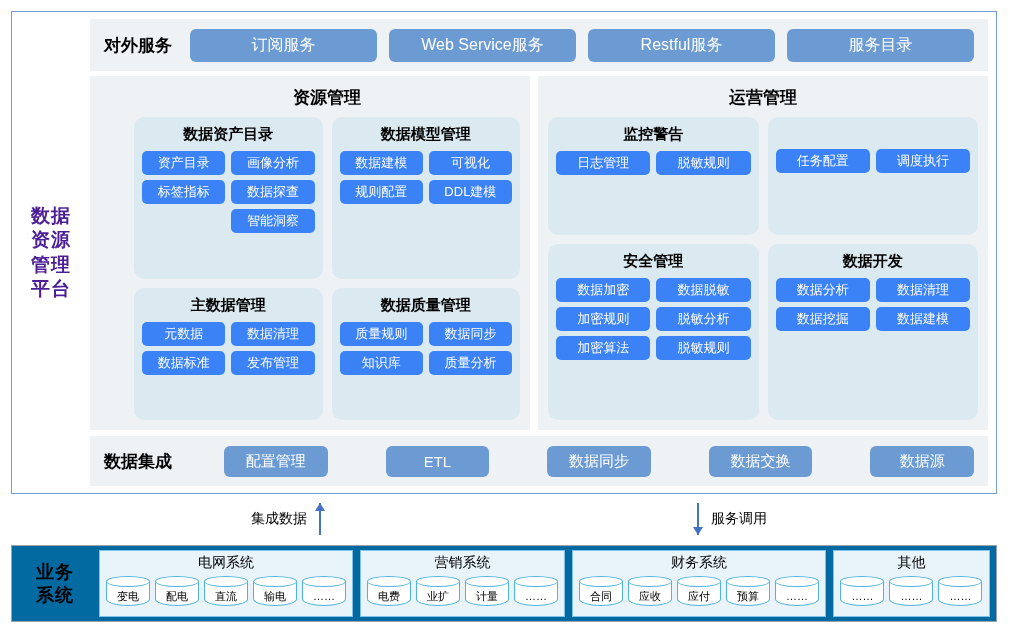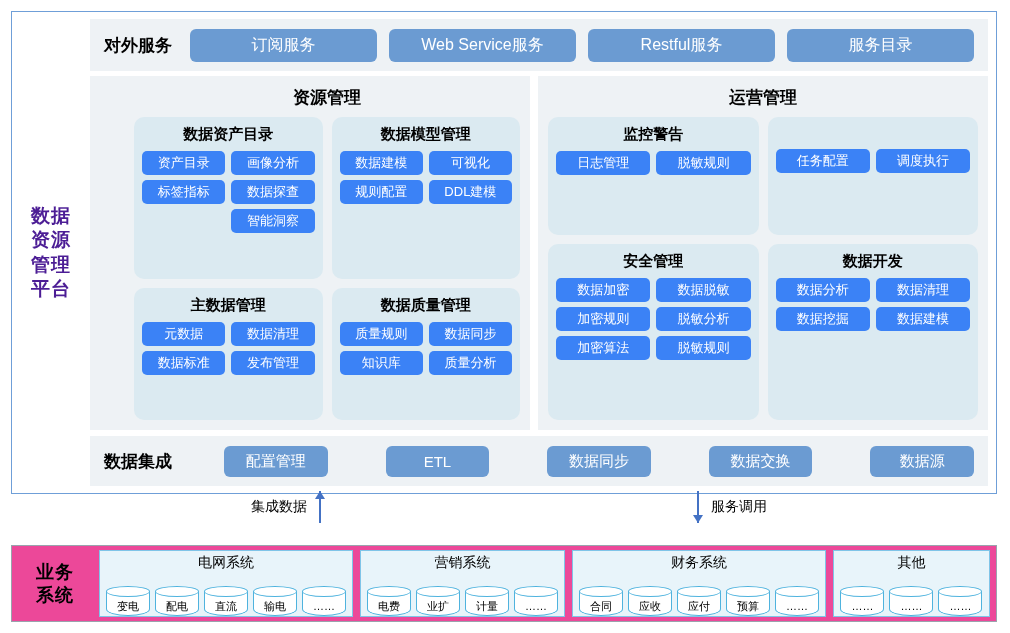--- a/index.html
+++ b/index.html
@@ -80,47 +80,47 @@
     display:flex;align-items:center;padding:0 14px;box-sizing:border-box;
   }
   .ing-title{font-weight:bold;font-size:17px;white-space:nowrap;margin-right:8px;color:#000;}
   .ing-btns{flex:1;display:flex;align-items:center;justify-content:space-between;gap:14px;}
   .ing-btn{
     flex:1 1 0;height:31px;border-radius:6px;background:#6b9bd2;color:#fff;
     display:flex;align-items:center;justify-content:center;font-size:15px;white-space:nowrap;margin-left:44px;
   }
 
   
-  .connector{position:absolute;left:11px;top:482px;width:986px;height:50px;}
+  .connector{position:absolute;left:11px;top:494px;width:986px;height:50px;}
   .conn-item{position:absolute;display:flex;align-items:center;gap:6px;font-size:14px;color:#000;white-space:nowrap;}
   .conn-up{left:240px;top:9px;}
   .conn-down{left:680px;top:9px;}
   .arrow{width:14px;height:32px;position:relative;}
   .arrow .shaft{position:absolute;left:6px;top:0;width:2px;height:32px;background:#4472c4;}
   .arrow .headup{position:absolute;left:2px;top:0;width:0;height:0;
      border-left:5px solid transparent;border-right:5px solid transparent;border-bottom:8px solid #4472c4;}
   .arrow .headdown{position:absolute;left:2px;bottom:0;width:0;height:0;
      border-left:5px solid transparent;border-right:5px solid transparent;border-top:8px solid #4472c4;}
 
   
   .biz{
     position:absolute;left:11px;top:545px;width:986px;height:77px;
-    border:1px solid #9aa3ad;background:#ec4899;box-sizing:border-box;
+    border:1px solid #9aa3ad;background:#0369a1;box-sizing:border-box;
     display:flex;flex-direction:row;align-items:center;padding:4px 6px;gap:7px;
   }
   .biz-label{
     width:74px;flex:0 0 74px;text-align:center;font-weight:bold;font-size:18px;
     line-height:1.25;color:#000;letter-spacing:1px;
   }
   .biz-groups{flex:1;display:flex;flex-direction:row;gap:7px;height:100%;}
   .biz-group{
     border:1px solid #7fc4e8;background:#e8f4fa;box-sizing:border-box;
     display:flex;flex-direction:column;align-items:center;padding:3px 5px 4px 5px;
   }
-  .biz-group-title{font-size:14px;color:#000;margin-bottom:14px;}
+  .biz-group-title{font-size:14px;color:#000;margin-bottom:4px;}
   .db-row{display:flex;flex-direction:row;gap:5px;align-items:flex-end;}
   .db{
     position:relative;width:44px;height:34px;
     display:flex;align-items:center;justify-content:center;
   }
   .db .cyl-body{
     position:absolute;left:0;top:5px;width:44px;height:25px;
     background:#ffffff;border-left:1px solid #4fb3de;border-right:1px solid #4fb3de;
     border-bottom:1px solid #4fb3de;border-radius:0 0 22px 22px/0 0 7px 7px;
     box-sizing:border-box;

